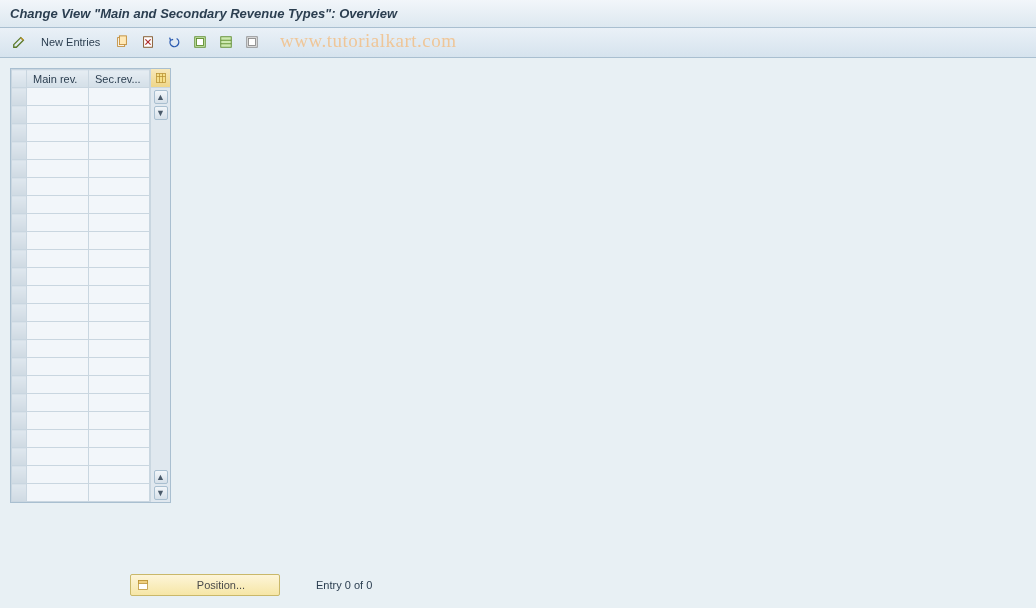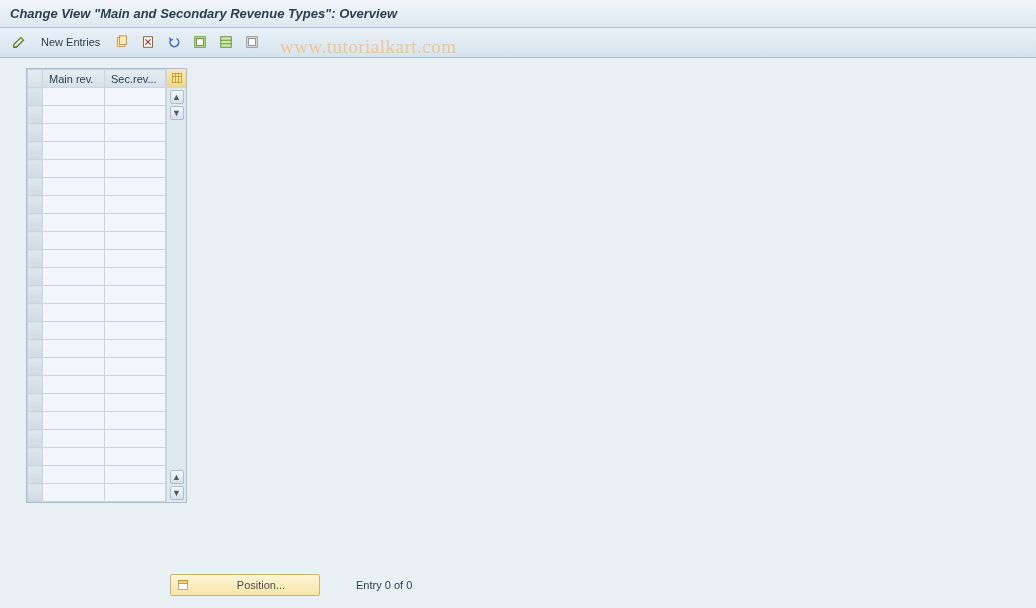--- a/index.html
+++ b/index.html
@@ -53,41 +53,40 @@
       align-items: center;
       cursor: pointer;
       border: 1px solid transparent;
       border-radius: 2px;
       font-size: 11px;
       color: #2b3e50;
     }
     .watermark {
       position: absolute;
       left: 280px;
-      top: 8px;
+      top: 2px;
       font-size: 19px;
       color: #f2c089;
       opacity: 0.85;
       font-family: Georgia, serif;
       letter-spacing: 0.5px;
       pointer-events: none;
       user-select: none;
     }
     
     .workarea {
       background: #e8f0f4;
       padding: 10px;
       height: calc(100% - 28px - 30px - 36px);
       position: relative;
     }
     .table-wrap {
       display: inline-flex;
       border: 1px solid #a9bfd0;
       background: #fff;
-      margin-left: 16px;
     }
     .grid-table {
       border-collapse: collapse;
     }
     .grid-table th, .grid-table td {
       border: 1px solid #c9d6e0;
       font-size: 11px;
       text-align: left;
     }
     .grid-table th {
@@ -155,21 +154,20 @@
     .scroll-arrow-pair-bot { display: flex; flex-direction: column; gap: 2px; }
     
     .footer {
       position: absolute;
       bottom: 10px;
       left: 0;
       right: 0;
       height: 26px;
       display: flex;
       align-items: center;
-      padding-left: 40px;
     }
     .position-btn {
       margin-left: 130px;
       width: 150px;
       height: 22px;
       background: linear-gradient(to bottom, #fdf5d8, #f6e6a6);
       border: 1px solid #c9b86a;
       border-radius: 2px;
       display: flex;
       align-items: center;

